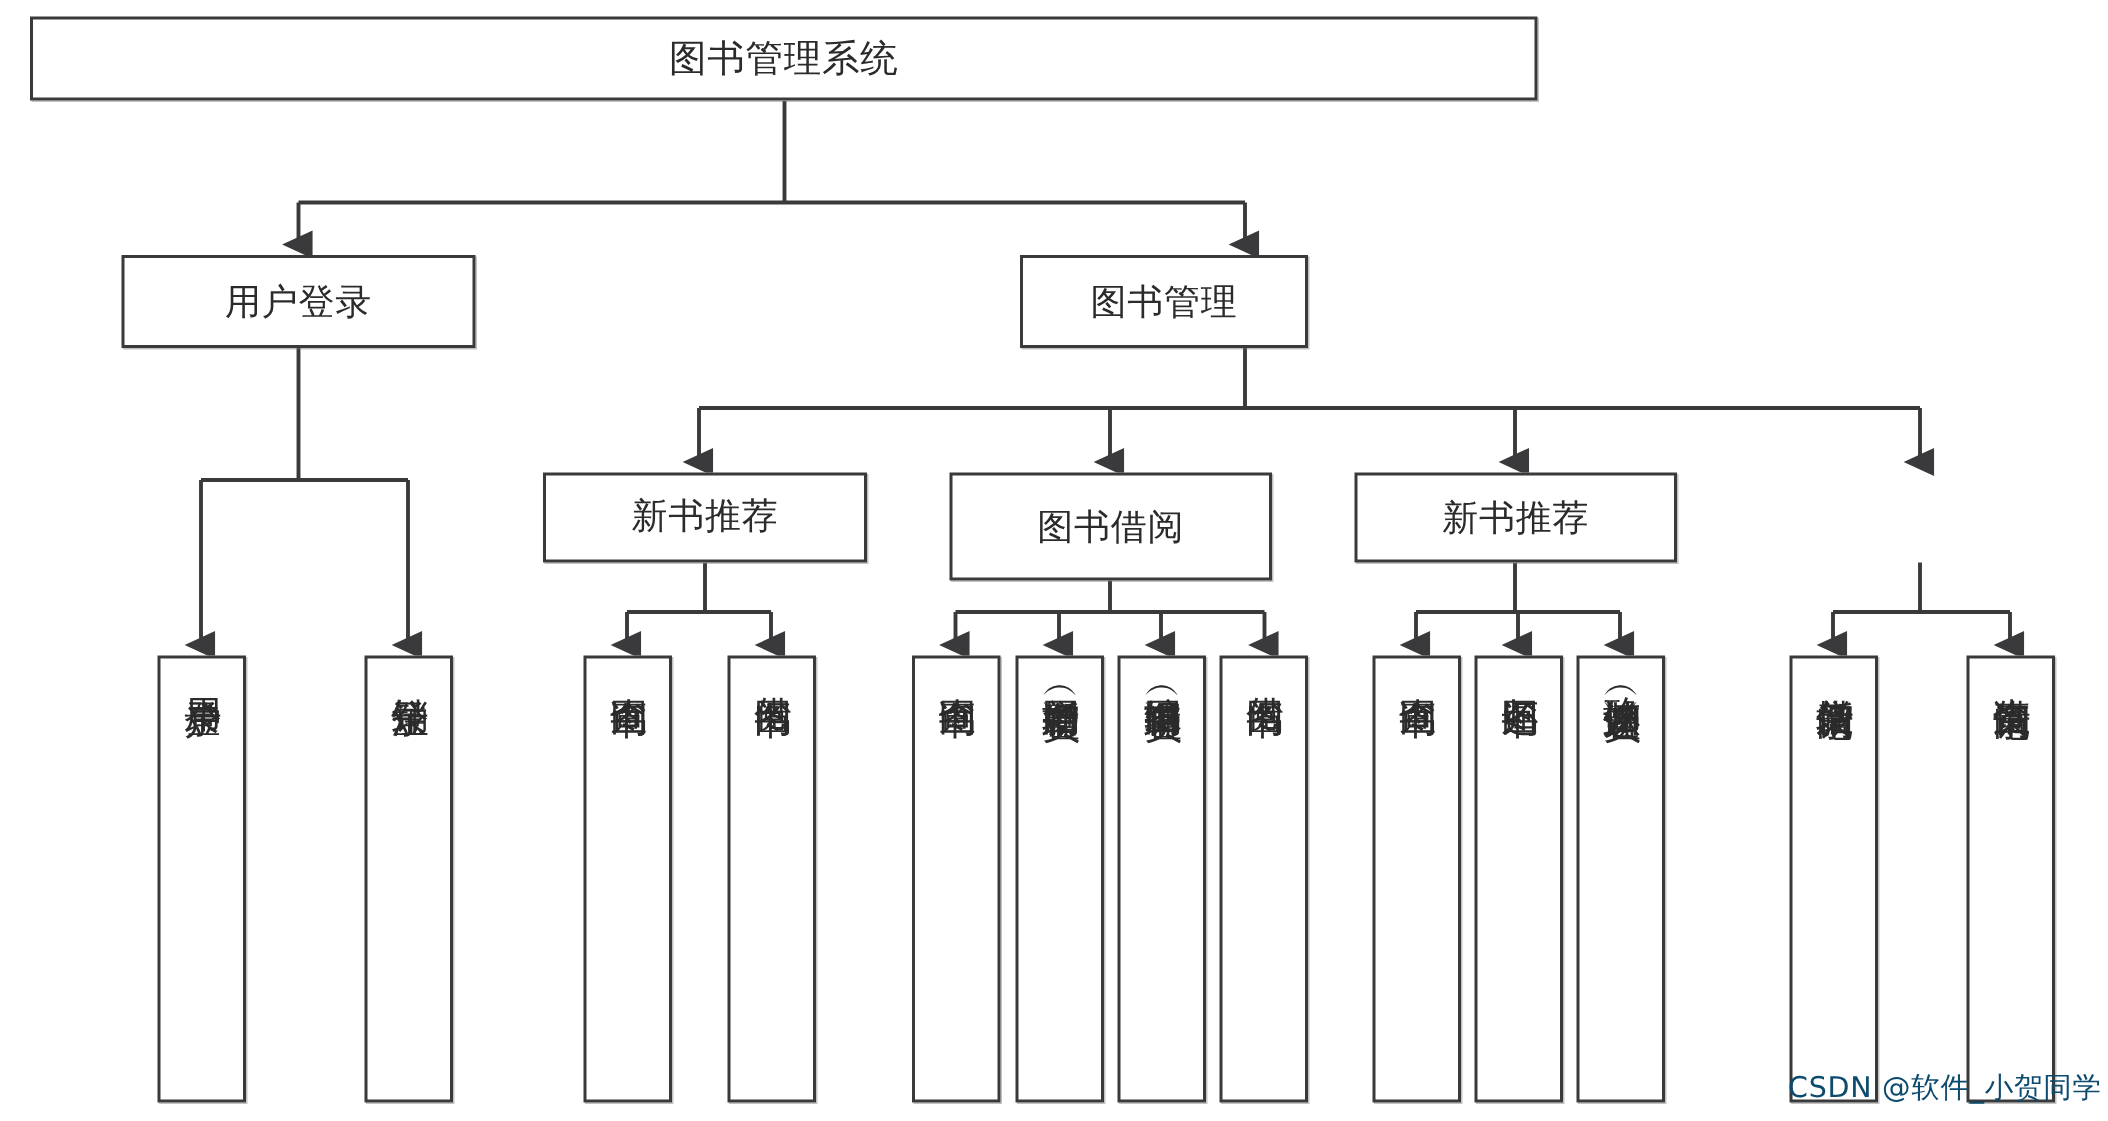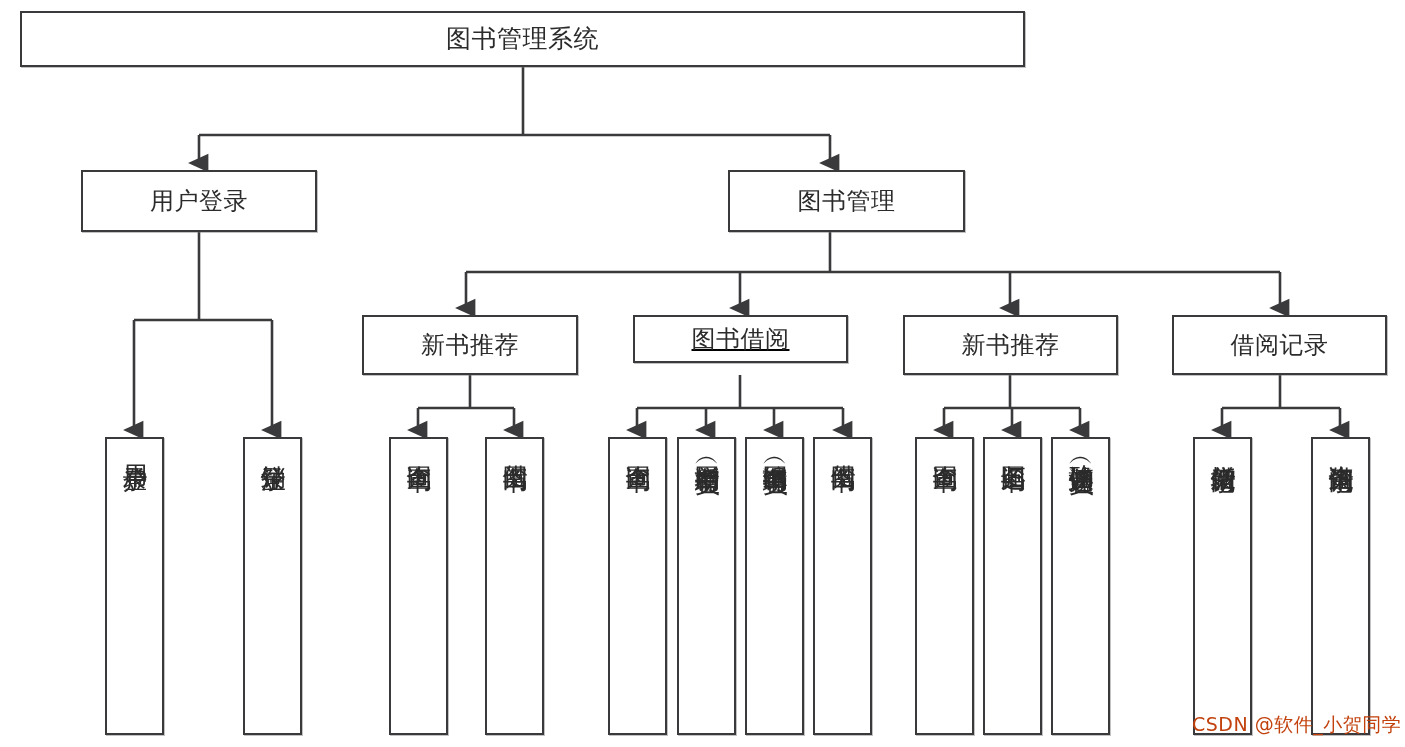--- a/index.html
+++ b/index.html
@@ -60,21 +60,21 @@
     line-height: 1.06;
     letter-spacing: 1px;
     height: auto;
     max-height: 286px;
   }
   #watermark {
     position: absolute;
     left: 1192px;
     top: 712px;
     font-size: 19px;
-    color: #c2410c;
+    color: #0c4a6e;
     letter-spacing: 0.5px;
     white-space: nowrap;
     font-family: "DejaVu Sans", "Liberation Sans", sans-serif;
   }
 </style>
 </head>
 <body>
 
 <div id="diagram-root">
 
@@ -128,36 +128,33 @@
     </g>
   </svg>
 
   <div class="node horizontal root" style="left:20px; top:11px; width:1005px; height:56px;">
     <span class="label">图书管理系统</span>
   </div>
 
   <div class="node horizontal" style="left:81px; top:170px; width:236px; height:62px;">
     <span class="label">用户登录</span>
   </div>
-  <div class="node horizontal" style="left:728px; top:170px; width:237px; height:62px;">
+  <div class="node horizontal" style="left:680px; top:170px; width:192px; height:62px;">
     <span class="label">图书管理</span>
   </div>
 
   <div class="node horizontal" style="left:362px; top:315px; width:216px; height:60px;font-family:Liberation Serif, serif;">
     <span class="label">新书推荐</span>
   </div>
-  <div class="node horizontal" style="left:633px; top:315px; width:215px; height:48px;text-decoration:underline;">
+  <div class="node horizontal" style="left:633px; top:315px; width:215px; height:72px;">
     <span class="label">图书借阅</span>
   </div>
   <div class="node horizontal" style="left:903px; top:315px; width:215px; height:60px;">
     <span class="label">新书推荐</span>
   </div>
-  <div class="node horizontal" style="left:1172px; top:315px; width:215px; height:60px;">
-    <span class="label">借阅记录</span>
-  </div>
 
   <div class="node leaf" style="left:105px; top:437px; width:59px; height:298px;">
     <span class="label">用户登录</span>
   </div>
   <div class="node leaf" style="left:243px; top:437px; width:59px; height:298px;">
     <span class="label">注销登录</span>
   </div>
 
   <div class="node leaf" style="left:389px; top:437px; width:59px; height:298px;">
     <span class="label">查询图书</span>

